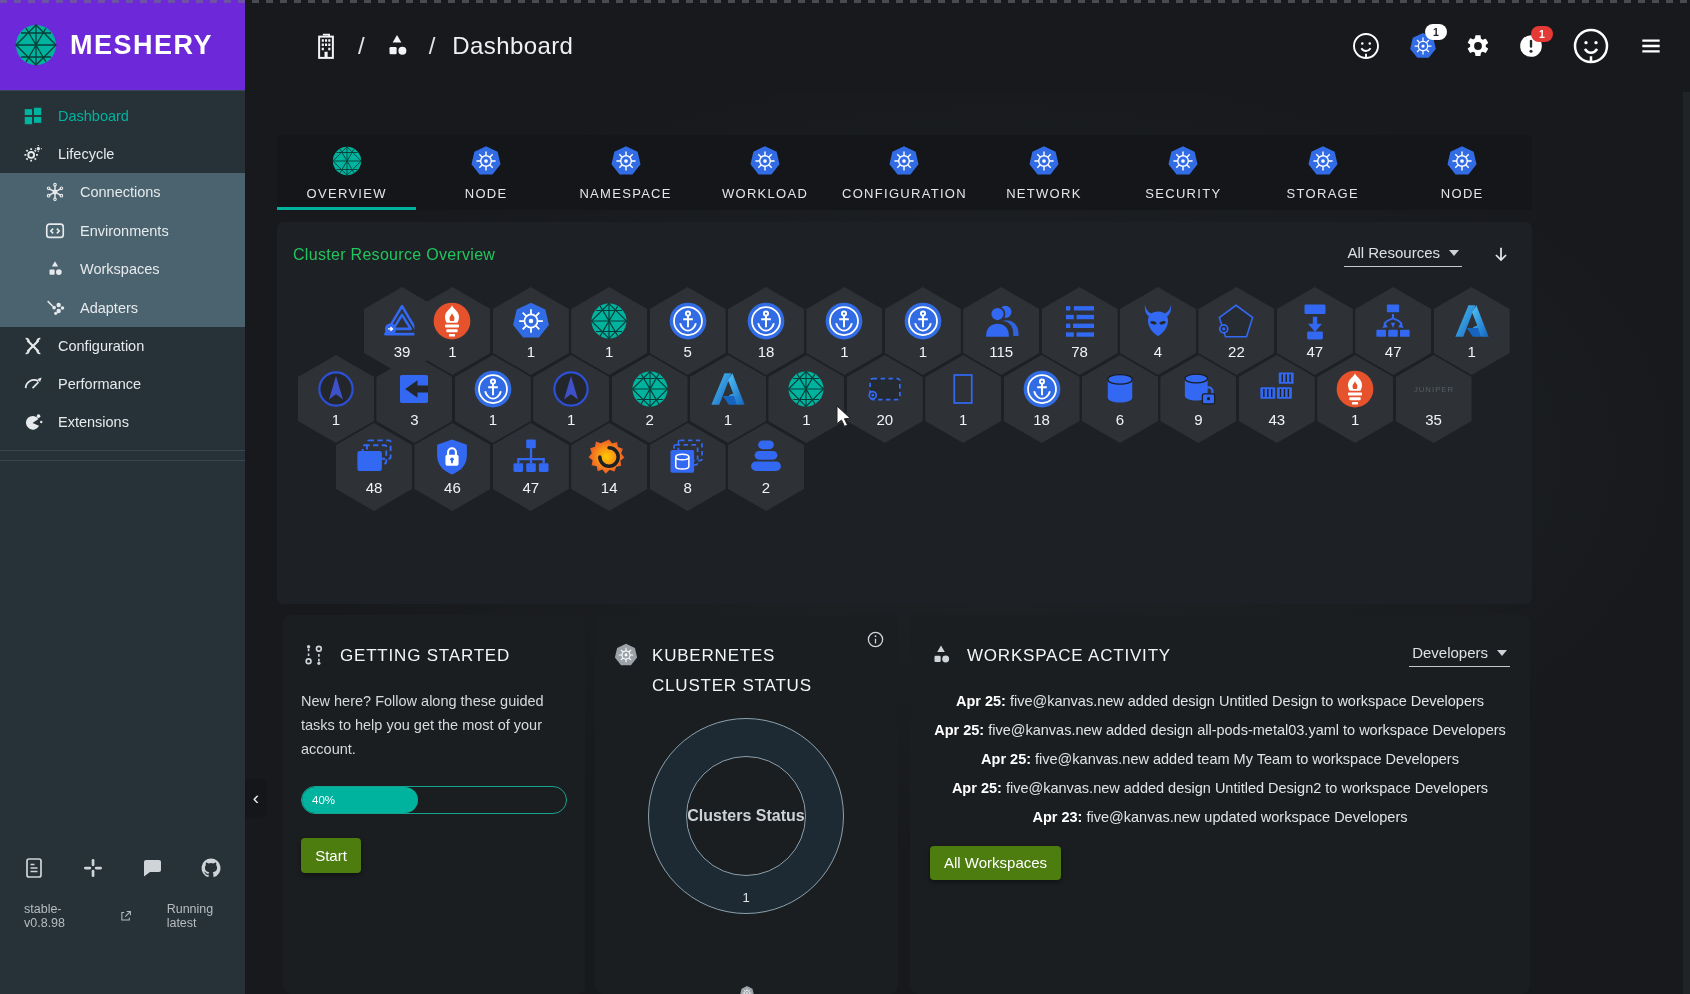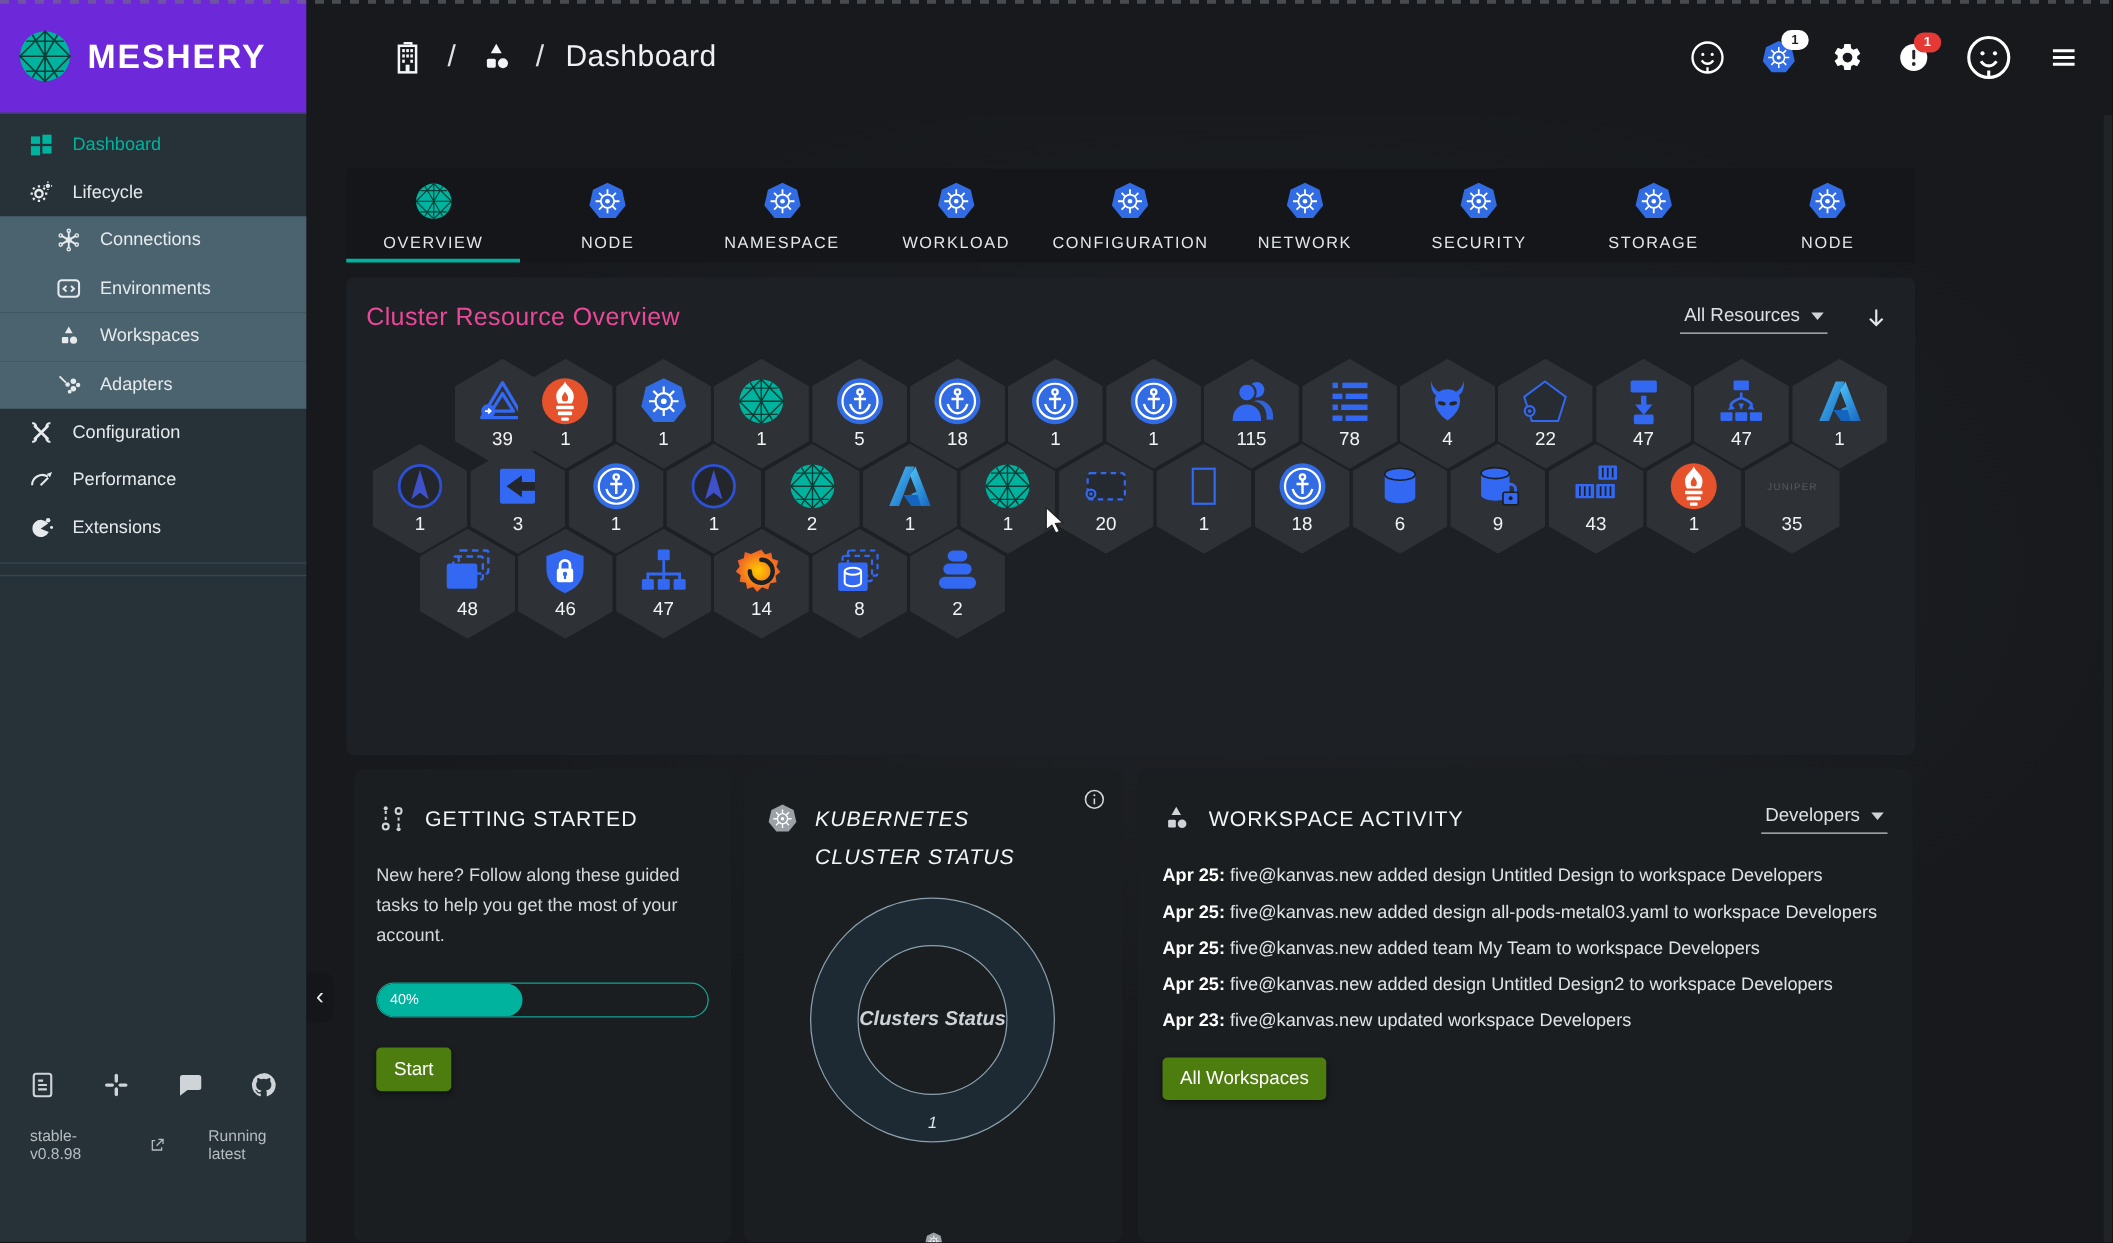--- a/index.html
+++ b/index.html
@@ -48,21 +48,21 @@
     background:radial-gradient(1000px 560px at 52% 40%,#212428 0%,#17191c 72%);}
   .scroll-strip{position:absolute;right:0;top:0;width:7px;bottom:0;background:#212427;}
   .tabstrip{position:absolute;left:32px;top:43px;width:1255px;height:75px;background:#141619;display:flex;}
   .tab{flex:1;position:relative;display:flex;flex-direction:column;align-items:center;justify-content:center;gap:8px;
     font-size:13px;letter-spacing:1.3px;color:#e4e6e8;cursor:pointer;}
   .tab .ticon{width:34px;height:34px;display:flex;}
   .tab .ticon svg{width:100%;height:100%;}
   .tab .tline{position:absolute;left:0;right:0;bottom:0;height:3px;background:#00B39F;}
   .panel{position:absolute;left:32px;top:130px;width:1255px;height:382px;background:#1d2024;border-radius:6px;}
   .panel-head{display:flex;align-items:center;padding:20px 20px 0 16px;}
-  .panel-title{font-size:20px;color:#ec4899;letter-spacing:.3px;}
+  .panel-title{font-size:16px;color:#22c55e;letter-spacing:.3px;}
   .panel-controls{margin-left:auto;display:flex;align-items:center;gap:28px;}
   .selectline{display:flex;align-items:center;gap:9px;font-size:15px;color:#dde1e4;
     border-bottom:1px solid #c3c8cc;padding:2px 3px 5px;cursor:pointer;}
   .caret{width:0;height:0;border-left:5px solid transparent;border-right:5px solid transparent;border-top:6px solid #cfd3d7;}
   .dl{width:22px;height:22px;color:#e4e7e9;display:inline-flex;cursor:pointer;}
   .dl svg{width:100%;height:100%;}
   .hexgrid{position:absolute;left:0;top:0;right:0;bottom:0;}
   .hex{position:absolute;width:76px;height:88px;background:#2e3236;
     clip-path:polygon(50% 0,100% 25%,100% 75%,50% 100%,0 75%,0 25%);
     display:flex;flex-direction:column;align-items:center;cursor:pointer;}
@@ -75,35 +75,35 @@
   .card-title .cticon{width:26px;height:26px;flex:none;display:flex;color:#cfd4d8;margin-top:1px;}
   .card-title .cticon svg{width:100%;height:100%;}
   .gs-card{left:38px;width:302px;}
   .gs-text{margin:18px 18px 0;font-size:14.5px;line-height:1.68;color:#d6dadd;}
   .progress{margin:24px 18px 0;height:26px;border:1.5px solid #16a392;border-radius:14px;position:relative;overflow:hidden;}
   .progress-fill{position:absolute;left:0;top:0;bottom:0;background:#00B39F;border-radius:13px;
     display:flex;align-items:center;padding-left:10px;font-size:11.5px;color:#fff;}
   .btn{display:inline-flex;align-items:center;justify-content:center;background:#4d7c0f;color:#fff;
     font-size:15px;border-radius:4px;box-shadow:0 2px 5px rgba(0,0,0,.45);cursor:pointer;border:none;}
   .start-btn{margin:24px 0 0 18px;width:60px;height:35px;}
-  .cs-card{left:350px;width:303px;font-style:italic;}
+  .cs-card{left:350px;width:303px;}
   .info-btn{position:absolute;top:15px;right:13px;width:19px;height:19px;color:#d2d6da;cursor:pointer;}
   .info-btn svg{width:100%;height:100%;}
   .cs-title{padding-right:40px;}
   .donut{position:absolute;left:53px;top:103px;width:194px;height:194px;border-radius:50%;
     background:#1d2a33;border:1px solid #8aa0ac;}
   .donut-inner{position:absolute;left:50%;top:50%;transform:translate(-50%,-50%);width:118px;height:118px;border-radius:50%;
     background:#1b1e21;border:1px solid #8aa0ac;display:flex;align-items:center;justify-content:center;
     text-align:center;font-weight:bold;font-size:16px;color:#ccd2d6;line-height:1.5;}
   .donut-count{position:absolute;left:50%;bottom:8px;transform:translateX(-50%);font-size:13px;color:#e3e7ea;}
   .mini-k8s{position:absolute;left:50%;bottom:-7px;transform:translateX(-50%);width:16px;height:16px;color:#9aa1a7;}
   .wa-card{left:665px;width:620px;}
   .dev-select{position:absolute;top:27px;right:20px;}
   .wa-entries{margin:16px 20px 0;}
-  .activity-entry{font-size:14.5px;color:#e0e4e7;line-height:29px;}
+  .activity-entry{font-size:14.5px;color:#e0e4e7;line-height:29px;text-align:center;}
   .activity-entry b{color:#fff;}
   .aw-btn{margin:14px 0 0 20px;height:34px;padding:0 14px;}
   .cursor{position:absolute;left:836px;top:406px;width:20px;height:22px;z-index:80;pointer-events:none;}
 </style>
 </head>
 <body>
 
 <div class="canvas">
   <div class="top-dots"></div>
 

